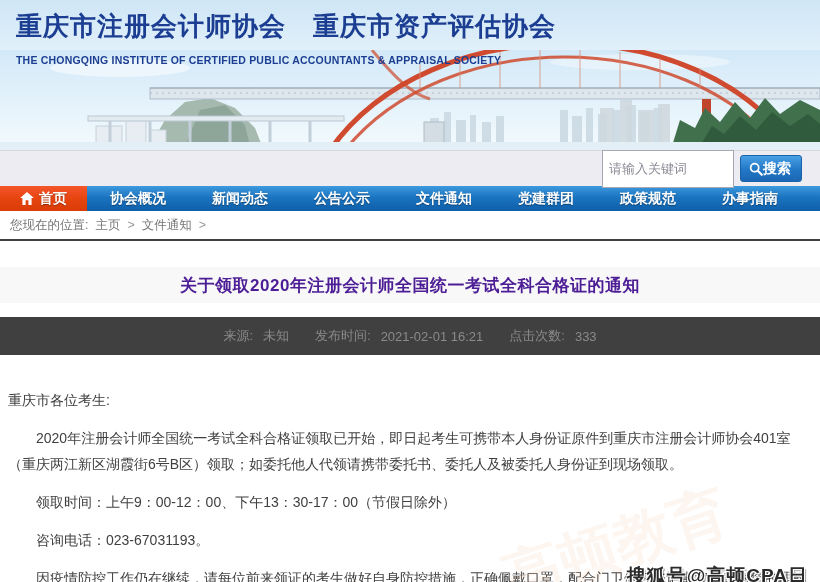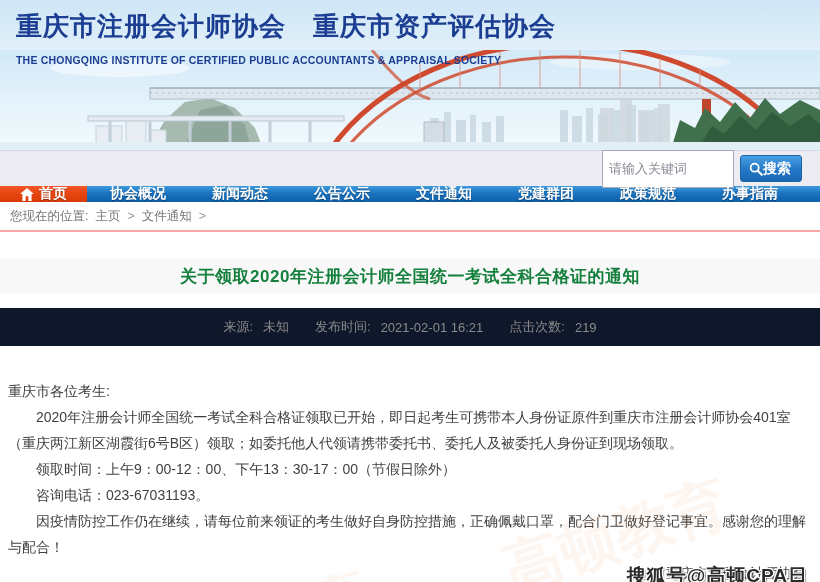--- a/index.html
+++ b/index.html
@@ -14,40 +14,40 @@
   .org-title { color:#1c3e92; font-size:26px; font-weight:bold; letter-spacing:1px; line-height:32px; white-space:nowrap; }
   .org-subtitle { color:#1c3e92; font-size:10.5px; font-weight:bold; letter-spacing:.2px; margin-top:12px; white-space:nowrap; }
 
   
   .search-strip { height:36px; background:#ececf2; border-top:1px solid #d8d8e0; display:flex; align-items:center; justify-content:flex-end; padding-right:18px; gap:6px; }
   .search-input { width:132px; height:38px; border:1px solid #a9a9b5; background:#fff; font-size:13px; color:#555; padding:0 6px; outline:none; }
   .search-input::placeholder { color:#8b8b97; }
   .search-btn { height:27px; padding:0 10px 0 8px; border:1px solid #1b63a8; border-radius:3px; background:linear-gradient(180deg,#4aa0e4 0%,#2277c6 55%,#1b67b4 100%); color:#fff; font-size:14px; font-weight:bold; display:flex; align-items:center; cursor:pointer; }
 
   
-  .main-nav { height:16px; background:linear-gradient(180deg,#3d9ade 0%,#1b74c0 45%,#0f5fa9 100%); display:flex; align-items:stretch; }
+  .main-nav { height:25px; background:linear-gradient(180deg,#3d9ade 0%,#1b74c0 45%,#0f5fa9 100%); display:flex; align-items:stretch; }
   .nav-item { display:flex; align-items:center; gap:5px; padding:0 23px; color:#fff; font-size:14px; font-weight:bold; text-shadow:0 1px 1px rgba(0,0,0,.35); cursor:pointer; white-space:nowrap; }
   .nav-item.active { background:linear-gradient(180deg,#f4562a 0%,#e5430e 55%,#d93c08 100%); padding:0 20px; }
 
   
-  .breadcrumb-bar { height:30px; background:#fff; border-bottom:2px solid #fca5a5; display:flex; align-items:center; padding-left:10px; font-size:12.5px; color:#777; gap:7px; }
+  .breadcrumb-bar { height:30px; background:#fff; border-bottom:2px solid #404040; display:flex; align-items:center; padding-left:10px; font-size:12.5px; color:#777; gap:7px; }
   .crumb-link { color:#777; cursor:pointer; }
   .crumb-sep { color:#999; }
 
   
   .content { position:relative; }
   .title-band { margin-top:26px; height:36px; background:#f8f8f8; display:flex; align-items:center; justify-content:center; }
-  .article-title { color:#15803d; font-size:17px; font-weight:bold; letter-spacing:.5px; }
-  .meta-band { margin-top:14px; height:38px; background:#0f172a; display:flex; align-items:center; justify-content:center; gap:10px; font-size:13px; color:#8a8a8a; }
+  .article-title { color:#4c1d95; font-size:17px; font-weight:bold; letter-spacing:.5px; }
+  .meta-band { margin-top:14px; height:38px; background:#404040; display:flex; align-items:center; justify-content:center; gap:10px; font-size:13px; color:#8a8a8a; }
   .meta-band span { white-space:nowrap; }
   .meta-gap { display:inline-block; width:6px; }
 
   .article-body { margin-top:32px; padding:0 8px; font-size:14px; color:#3f3f3f; line-height:26px; }
   .article-body p { margin:0; }
-  .article-body p.indent { text-indent:2em; }
+  .article-body p.indent { text-indent:2em;margin-top:12px; }
   .signature { text-align:right; padding-right:6px; margin-top:0; }
 
   
   .wm { position:absolute; color:#e97c2f; opacity:.07; font-weight:bold; pointer-events:none; white-space:nowrap; }
   .wm1 { top:240px; left:500px; font-size:58px; transform:rotate(-18deg); }
   .wm2 { top:330px; left:170px; font-size:50px; transform:rotate(-18deg); opacity:.05; }
   .sohu-wm { position:absolute; right:12px; bottom:-7px; font-size:19px; font-weight:900; color:#2b2b2b; letter-spacing:1px; text-shadow:1px 1px 0 #fff,-1px -1px 0 #fff,1px -1px 0 #fff,-1px 1px 0 #fff,2px 2px 1px rgba(0,0,0,.35); }
 </style>
 </head>
 <body>
@@ -200,21 +200,21 @@
     </div>
 
     <div class="meta-band">
       <span>来源:</span>
       <span>未知</span>
       <span class="meta-gap"></span>
       <span>发布时间:</span>
       <span>2021-02-01 16:21</span>
       <span class="meta-gap"></span>
       <span>点击次数:</span>
-      <span>219</span>
+      <span>333</span>
     </div>
 
     <div class="article-body">
       <p>重庆市各位考生:</p>
       <p class="indent">2020年注册会计师全国统一考试全科合格证领取已开始，即日起考生可携带本人身份证原件到重庆市注册会计师协会401室（重庆两江新区湖霞街6号B区）领取；如委托他人代领请携带委托书、委托人及被委托人身份证到现场领取。</p>
       <p class="indent">领取时间：上午9：00-12：00、下午13：30-17：00（节假日除外）</p>
       <p class="indent">咨询电话：023-67031193。</p>
       <p class="indent">因疫情防控工作仍在继续，请每位前来领证的考生做好自身防控措施，正确佩戴口罩，配合门卫做好登记事宜。感谢您的理解与配合！</p>
       <p class="signature">重庆市注册会计师协会</p>
     </div>

